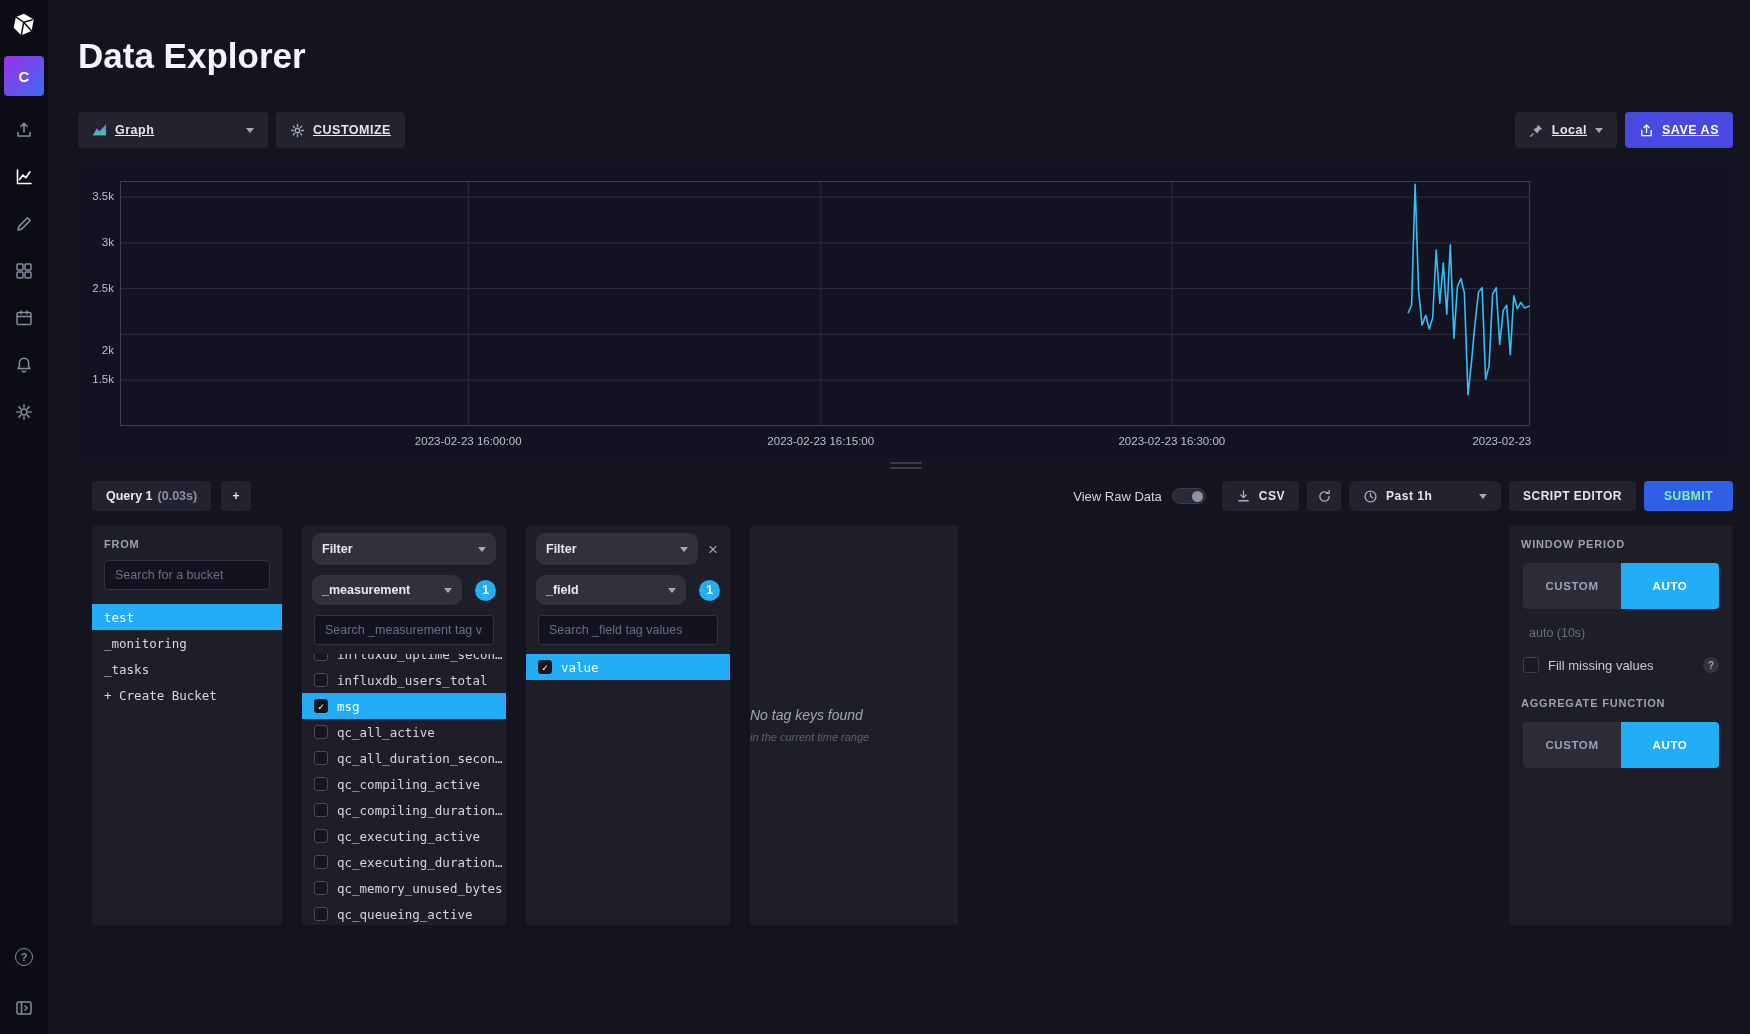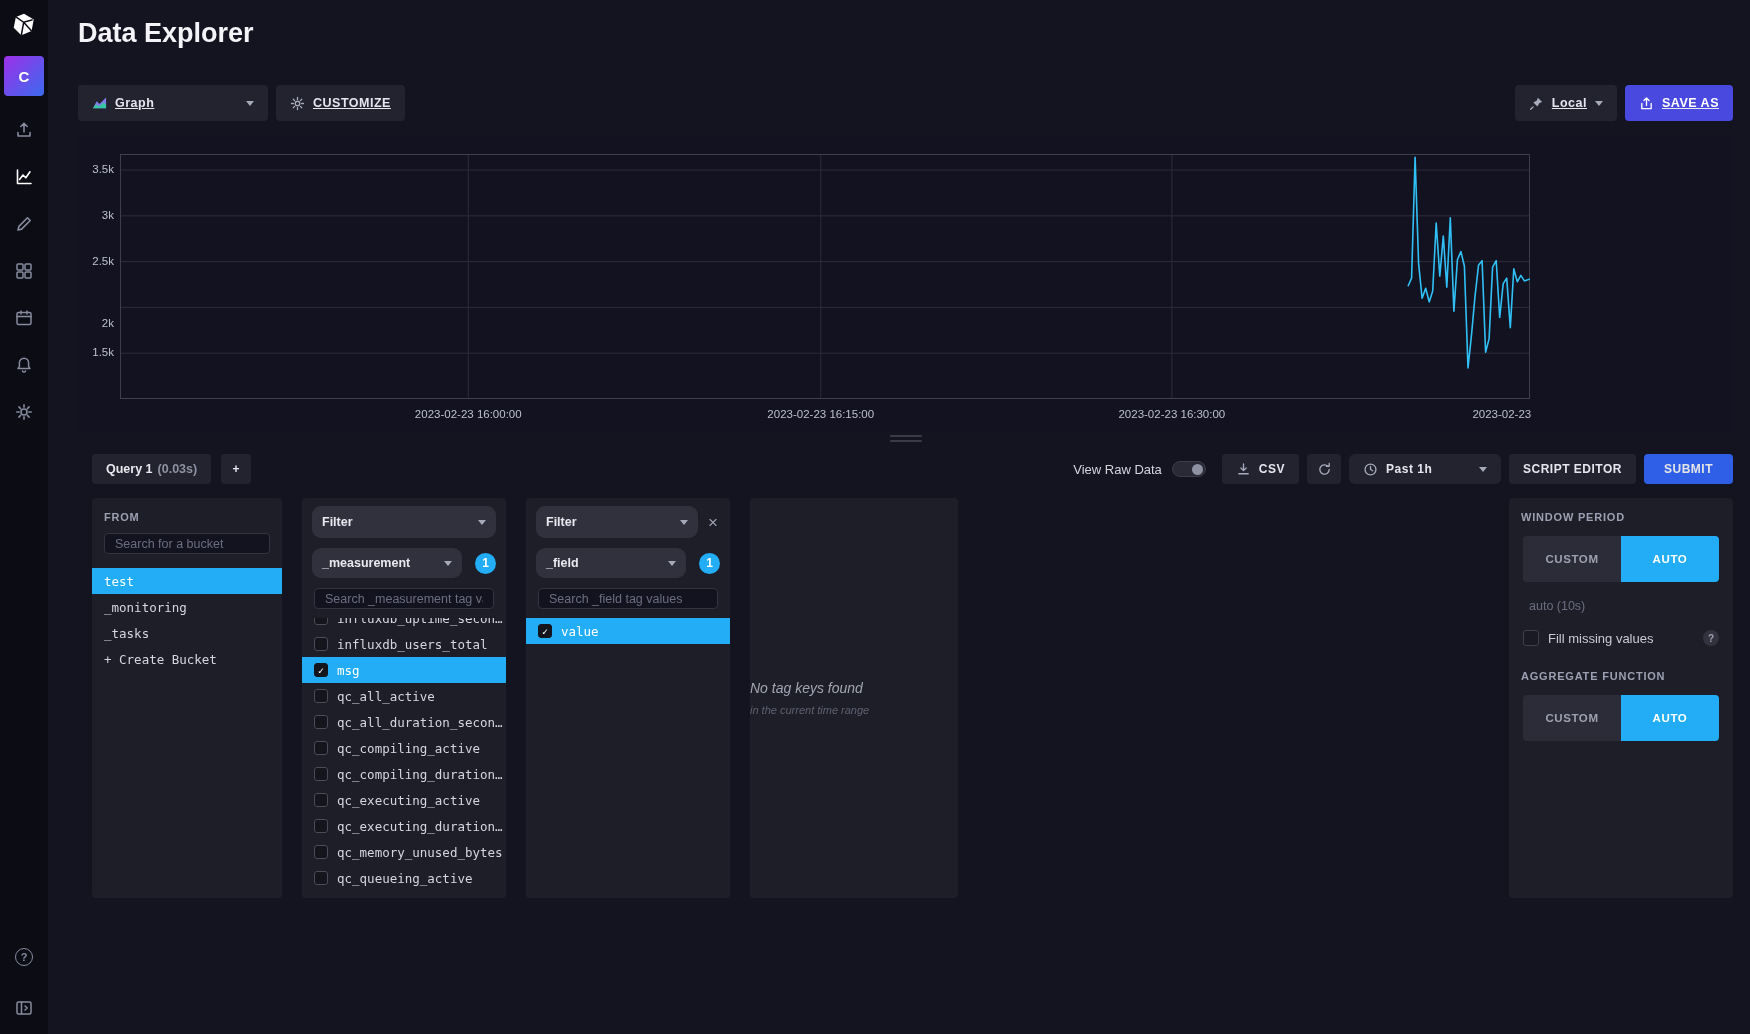--- a/index.html
+++ b/index.html
@@ -28,21 +28,21 @@
   .nav-icon svg, .logo svg { display: block; width: 100%; height: 100%; }
   .nav-bottom { margin-top: auto; display: flex; flex-direction: column; gap: 32px; align-items: center; }
   .help-circle {
     width: 18px; height: 18px; border-radius: 50%; border: 1.6px solid #868B9E;
     color: #868B9E; font-size: 11px; font-weight: bold;
     display: flex; align-items: center; justify-content: center; cursor: pointer;
   }
 
   
   .content { flex: 1; padding: 0 17px 0 30px; position: relative; }
-  .page-title { font-size: 27px; font-weight: bold; color: #F4F4F8; margin: 18px 0 0; }
+  .page-title { font-size: 35px; font-weight: bold; color: #F4F4F8; margin: 36px 0 0; }
 
   .toolbar { display: flex; align-items: center; gap: 8px; margin-top: 36px; text-decoration: underline; }
   .toolbar-right { margin-left: auto; display: flex; gap: 8px; }
 
   .btn {
     display: inline-flex; align-items: center; gap: 8px; height: 36px;
     background: #232330; border: 0; border-radius: 4px; color: #E4E5EE;
     font-weight: bold; font-size: 12.5px; letter-spacing: .5px; padding: 0 14px;
     cursor: pointer; font-family: inherit; white-space: nowrap;
   }
@@ -53,21 +53,21 @@
     width: 0; height: 0; border-left: 4.5px solid transparent;
     border-right: 4.5px solid transparent; border-top: 5px solid #A6A9B8; margin-left: 4px;
   }
   .dropdown { justify-content: flex-start; }
   .dropdown .caret { margin-left: auto; }
   .graph-dd { width: 190px; }
   .local-dd { width: 102px; }
   .range-dd { width: 152px; border-radius: 6px; }
   .btn.saveas { background: var(--saveas, #4A49DF); color: #fff; }
   .btn.saveas .icon { color: #fff; }
-  .btn.submit { background: var(--submit, #2F5FE6); color: #e5e5e5; padding: 11px 20px; }
+  .btn.submit { background: var(--submit, #2F5FE6); color: #86efac; padding: 11px 20px; }
   .btn.icon-only { width: 34px; padding: 0; justify-content: center; }
 
   
   .chart-panel { position: relative; margin-top: 15px; height: 296px; background: #121220; }
   .plot { position: absolute; left: 42px; top: 18px; width: 1410px; height: 245px; }
   .tick-label { position: absolute; font-size: 11.5px; color: #BDC0CC; white-space: nowrap; }
   .tick-label.y { left: 0; width: 36px; text-align: right; }
   .tick-label.x { transform: translateX(-50%); }
 
   .drag-handle { height: 9px; margin-top: 3px; display: flex; flex-direction: column; align-items: center; gap: 3px; cursor: row-resize; }
@@ -95,21 +95,21 @@
   .from-panel { width: 190px; }
   .filter-panel { width: 204px; }
   .empty-panel { width: 208px; justify-content: center; gap: 8px; font-style: italic; }
   .spacer { flex: 1; }
   .window-panel { width: 224px; }
 
   .panel-heading { font-size: 11px; font-weight: bold; letter-spacing: .8px; color: #9CA0B2; margin: 13px 12px 0; }
   .window-panel .panel-heading.second { margin-top: 24px; }
 
   .search-input {
-    display: block; width: calc(100% - 24px); margin: 10px 12px 0; height: 21px;
+    display: block; width: calc(100% - 24px); margin: 10px 12px 0; height: 30px;
     background: #131320; border: 1px solid #33333F; border-radius: 4px;
     color: #CFD1DC; padding: 0 10px; font-size: 12.5px; font-family: inherit; outline: none;
   }
   .search-input::placeholder { color: #6B6E80; }
 
   .bucket-list { margin-top: 14px; }
   .list-item {
     height: 26px; display: flex; align-items: center; padding: 0 6px 0 12px;
     font-family: "DejaVu Sans Mono", monospace; font-size: 12.5px; color: #D4D6E0;
     cursor: pointer; white-space: nowrap; overflow: hidden;

